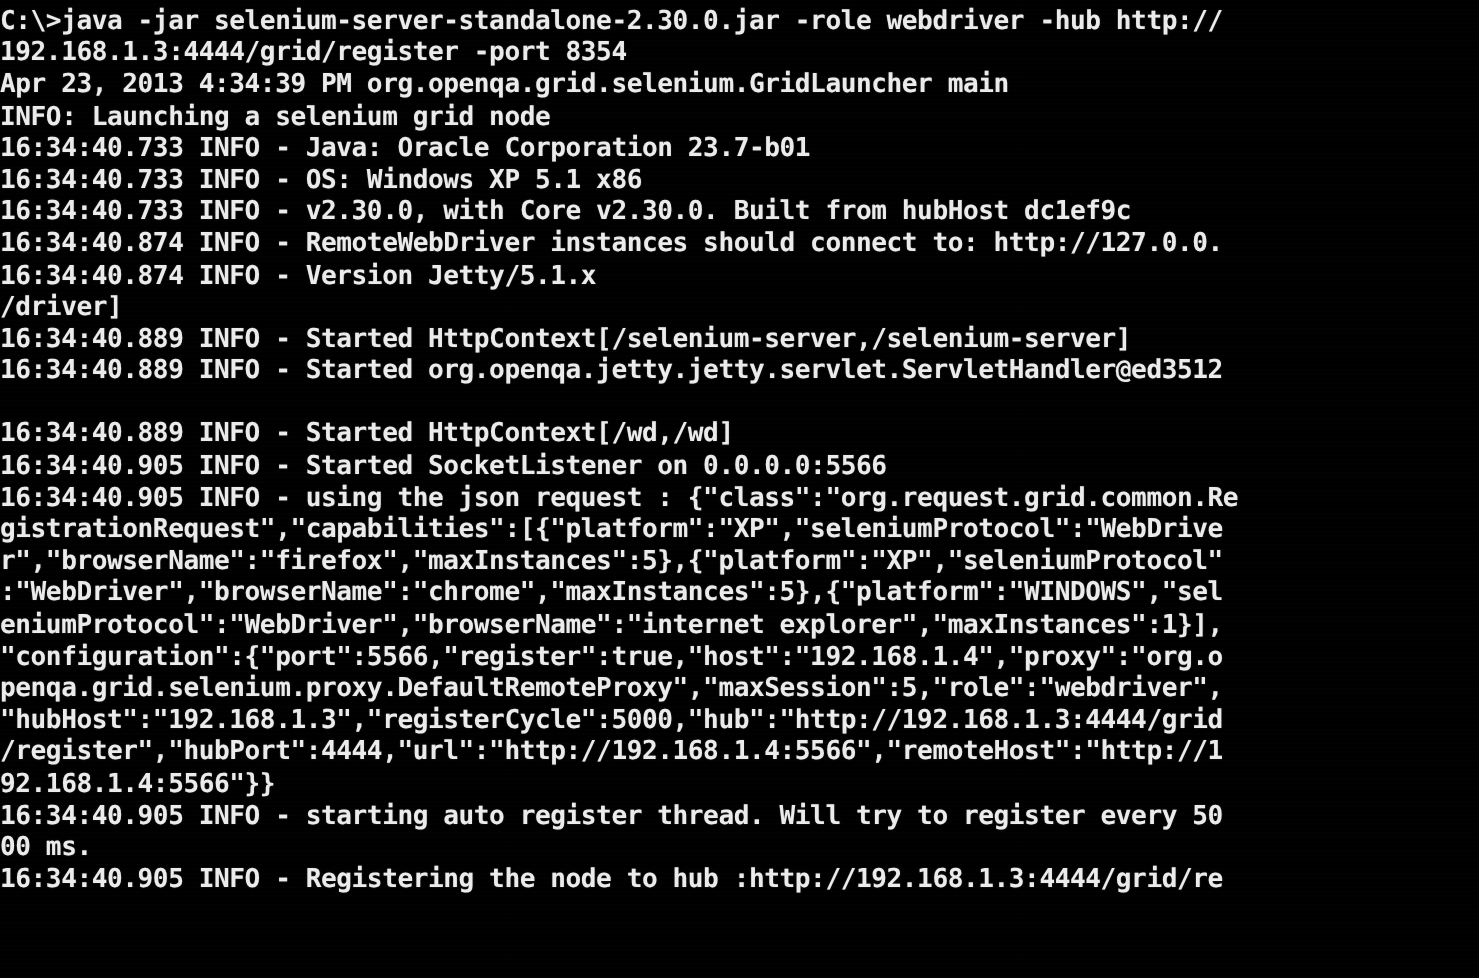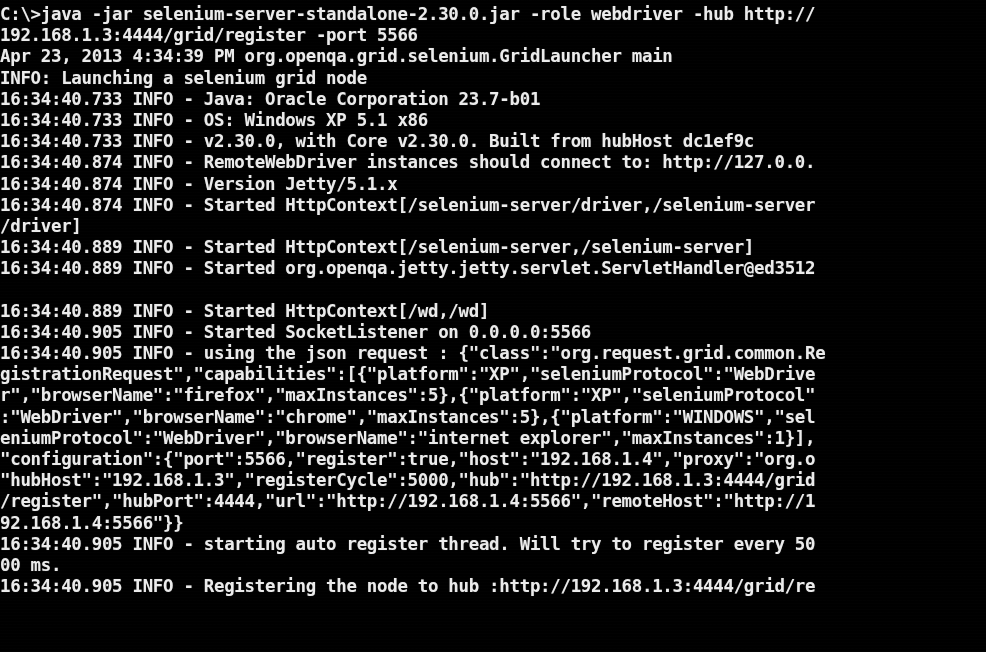--- a/index.html
+++ b/index.html
@@ -61,41 +61,41 @@
       );
     opacity: 0.6;
   }
 </style>
 </head>
 <body>
 
 <div id="terminal">
   <div id="terminal-screen">
       <div class="term-line">C:\&gt;java -jar selenium-server-standalone-2.30.0.jar -role webdriver -hub http://</div>
-      <div class="term-line">192.168.1.3:4444/grid/register -port 5566</div>
+      <div class="term-line">192.168.1.3:4444/grid/register -port 8354</div>
       <div class="term-line">Apr 23, 2013 4:34:39 PM org.openqa.grid.selenium.GridLauncher main</div>
       <div class="term-line">INFO: Launching a selenium grid node</div>
       <div class="term-line">16:34:40.733 INFO - Java: Oracle Corporation 23.7-b01</div>
       <div class="term-line">16:34:40.733 INFO - OS: Windows XP 5.1 x86</div>
       <div class="term-line">16:34:40.733 INFO - v2.30.0, with Core v2.30.0. Built from hubHost dc1ef9c</div>
       <div class="term-line">16:34:40.874 INFO - RemoteWebDriver instances should connect to: http://127.0.0.</div>
       <div class="term-line">16:34:40.874 INFO - Version Jetty/5.1.x</div>
-      <div class="term-line">16:34:40.874 INFO - Started HttpContext[/selenium-server/driver,/selenium-server</div>
       <div class="term-line">/driver]</div>
       <div class="term-line">16:34:40.889 INFO - Started HttpContext[/selenium-server,/selenium-server]</div>
       <div class="term-line">16:34:40.889 INFO - Started org.openqa.jetty.jetty.servlet.ServletHandler@ed3512</div>
       <div class="term-line blank">&nbsp;</div>
       <div class="term-line">16:34:40.889 INFO - Started HttpContext[/wd,/wd]</div>
       <div class="term-line">16:34:40.905 INFO - Started SocketListener on 0.0.0.0:5566</div>
       <div class="term-line">16:34:40.905 INFO - using the json request : {"class":"org.request.grid.common.Re</div>
       <div class="term-line">gistrationRequest","capabilities":[{"platform":"XP","seleniumProtocol":"WebDrive</div>
       <div class="term-line">r","browserName":"firefox","maxInstances":5},{"platform":"XP","seleniumProtocol"</div>
       <div class="term-line">:"WebDriver","browserName":"chrome","maxInstances":5},{"platform":"WINDOWS","sel</div>
       <div class="term-line">eniumProtocol":"WebDriver","browserName":"internet explorer","maxInstances":1}],</div>
       <div class="term-line">"configuration":{"port":5566,"register":true,"host":"192.168.1.4","proxy":"org.o</div>
+      <div class="term-line">penqa.grid.selenium.proxy.DefaultRemoteProxy","maxSession":5,"role":"webdriver",</div>
       <div class="term-line">"hubHost":"192.168.1.3","registerCycle":5000,"hub":"http://192.168.1.3:4444/grid</div>
       <div class="term-line">/register","hubPort":4444,"url":"http://192.168.1.4:5566","remoteHost":"http://1</div>
       <div class="term-line">92.168.1.4:5566"}}</div>
       <div class="term-line">16:34:40.905 INFO - starting auto register thread. Will try to register every 50</div>
       <div class="term-line">00 ms.</div>
       <div class="term-line">16:34:40.905 INFO - Registering the node to hub :http://192.168.1.3:4444/grid/re</div>
     </div>
   <div id="grain"></div>
 </div>
 

